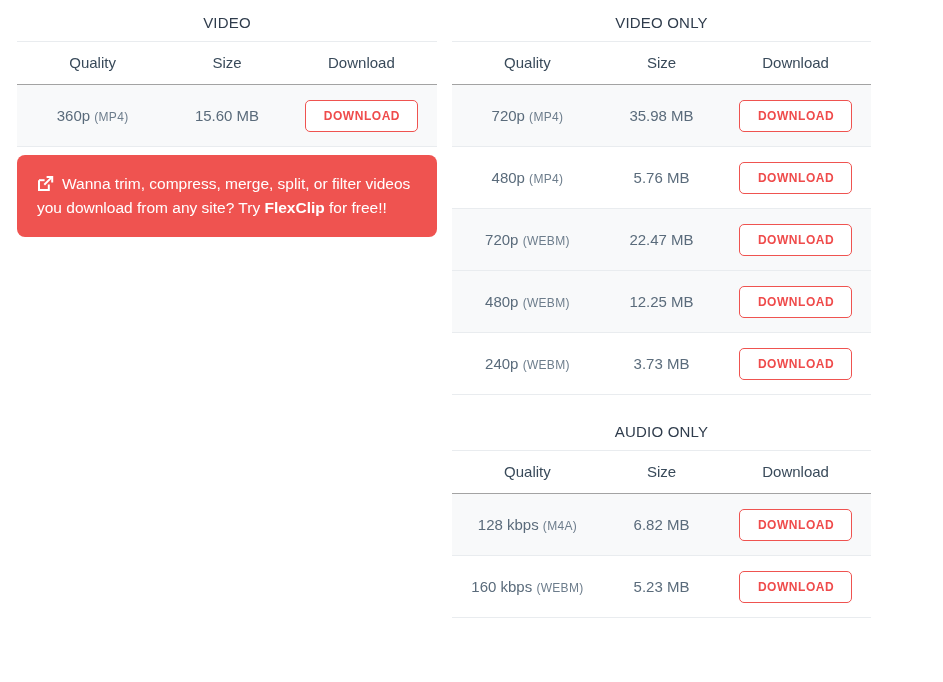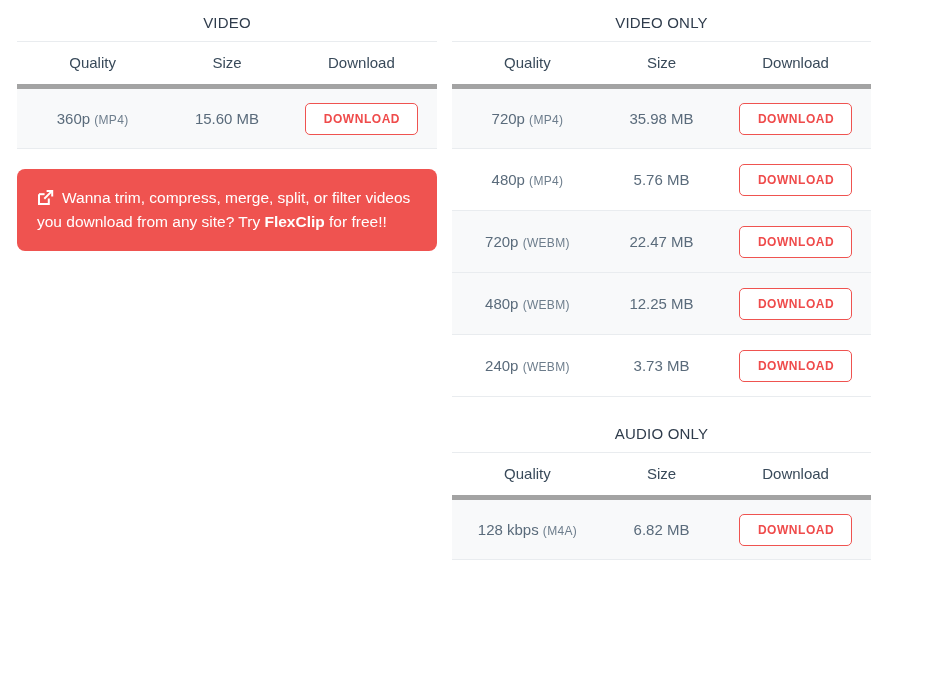--- a/index.html
+++ b/index.html
@@ -36,21 +36,21 @@
     width: 100%;
     border-collapse: collapse;
     table-layout: fixed;
   }
   table.dl-table th {
     font-size: 15px;
     font-weight: normal;
     color: #394a5a;
     padding: 12px 0 13px 0;
     border-top: 1px solid #e9ecef;
-    border-bottom: 5px solid #a3a3a3;
+    border-bottom: 1px solid #a3a3a3;
     text-align: center;
   }
   table.dl-table td {
     font-size: 15px;
     color: #5a6b7b;
     text-align: center;
     height: 62px;
     vertical-align: middle;
     border-bottom: 1px solid #e9ecef;
     white-space: nowrap;
@@ -74,21 +74,21 @@
     padding: 9px 17px 9px 18px;
     line-height: 1;
     cursor: pointer;
     font-family: "Liberation Sans", sans-serif;
   }
   .col-q { width: 36%; }
   .col-s { width: 28%; }
   .col-d { width: 36%; }
 
   .promo {
-    margin-top: 20px;
+    margin-top: 8px;
     background: #ef5350;
     border-radius: 8px;
     padding: 17px 20px 18px 20px;
     color: #ffffff;
     font-size: 15.5px;
     line-height: 1.53;
     display: block;
     cursor: pointer;
     width: 420px;
   }
@@ -245,18 +245,28 @@
         <tr class="stripe">
           <td>
             <span>128 kbps</span>
             <span class="fmt">(M4A)</span>
           </td>
           <td>6.82 MB</td>
           <td>
             <span class="btn-download">DOWNLOAD</span>
           </td>
         </tr>
+        <tr>
+          <td>
+            <span>160 kbps</span>
+            <span class="fmt">(WEBM)</span>
+          </td>
+          <td>5.23 MB</td>
+          <td>
+            <span class="btn-download">DOWNLOAD</span>
+          </td>
+        </tr>
       </tbody>
     </table>
 
   </div>
 
 </div>
 
 </body></html>

